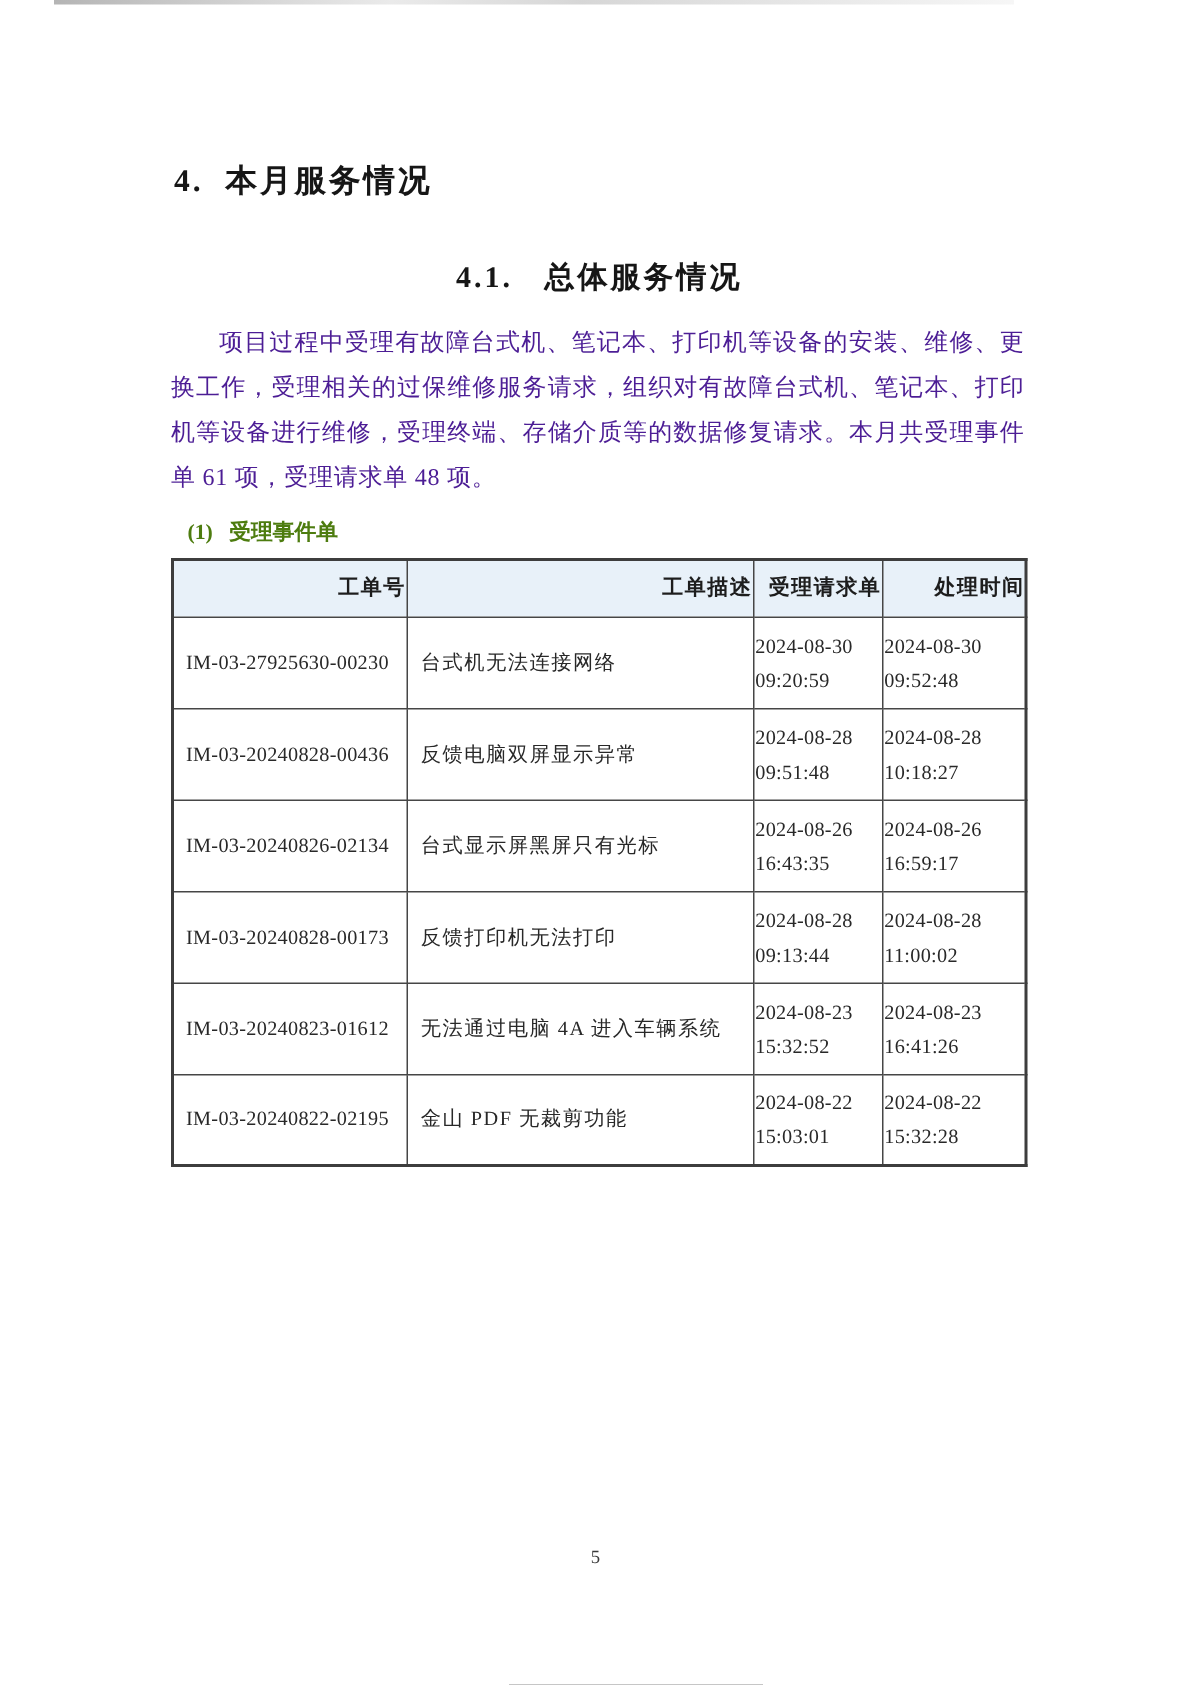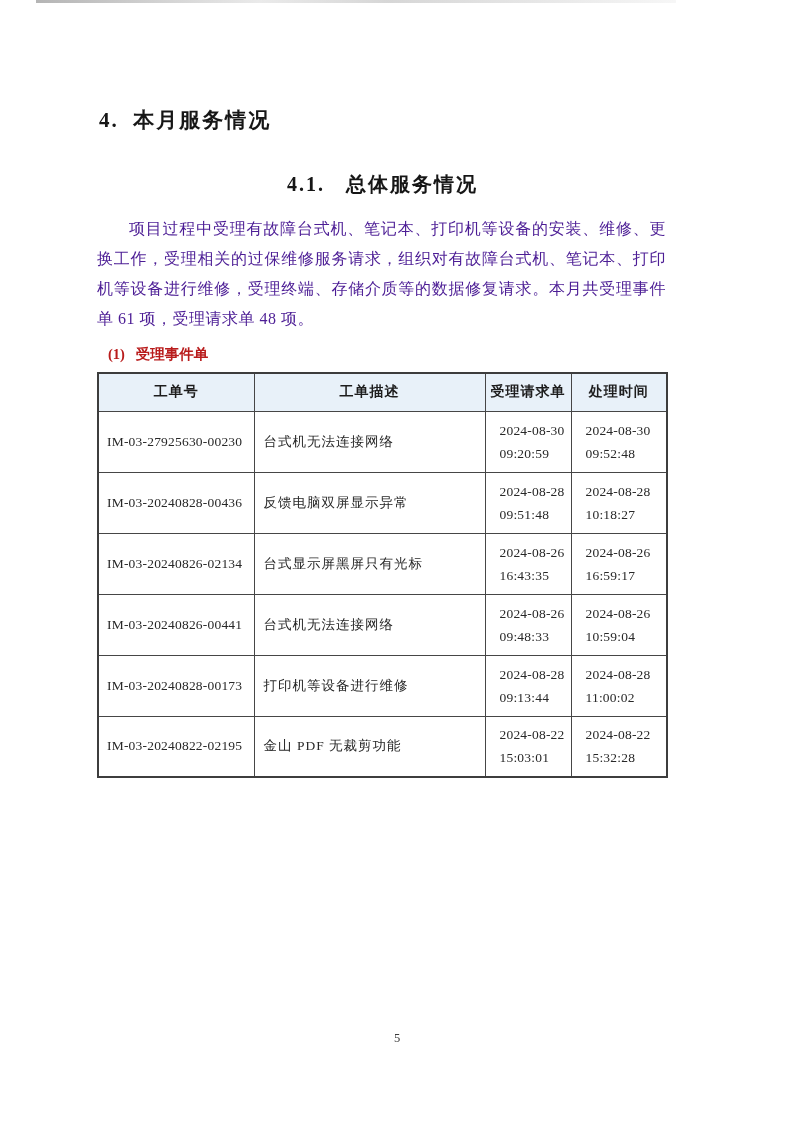--- a/index.html
+++ b/index.html
@@ -21,21 +21,21 @@
     position: absolute;
     top: 0; left: 36px;
     width: 640px; height: 3px;
     background: linear-gradient(to right,
       rgba(90,90,90,0.45) 0%, rgba(140,140,140,0.18) 35%,
       rgba(120,120,120,0.30) 55%, rgba(170,170,170,0.10) 100%);
   }
 
   .content {
     position: absolute;
-    left: 97px;
+    left: 114px;
     top: 0;
     width: 569px;
   }
 
   .h-section {
     margin-top: 106px;
     margin-left: 2px;
     font-size: 21px;
     font-weight: bold;
     color: #161616;
@@ -62,21 +62,21 @@
     text-align: justify;
     color: #4c1d95;
     letter-spacing: 0.5px;
   }
 
   .table-caption {
     margin-top: 11px;
     margin-left: 11px;
     font-size: 14.5px;
     font-weight: bold;
-    color: #b91c1c;
+    color: #4d7c0f;
     white-space: pre-wrap;
   }
 
   table.incident-table {
     margin-top: 8px;
     width: 569px;
     table-layout: fixed;
     border-collapse: collapse;
     border: 2px solid #3d3d3d;
   }
@@ -84,38 +84,38 @@
   .incident-table col.c2 { width: 231px; }
   .incident-table col.c3 { width: 86px; }
   .incident-table col.c4 { width: 96px; }
 
   .incident-table th {
     height: 38px;
     background: #e8f1f9;
     border: 1px solid #464646;
     font-size: 14px;
     font-weight: bold;
-    text-align: center;
+    text-align: right;
     vertical-align: middle;
     color: #1d1d1d;
     letter-spacing: 1px;
   }
 
   .incident-table td {
     height: 61px;
     border: 1px solid #464646;
     font-size: 13.5px;
     vertical-align: middle;
     color: #282828;
     background: #ffffff;
   }
 
   td.cell-id   { padding-left: 8px;  letter-spacing: 0.2px; }
   td.cell-desc { padding-left: 9px;  letter-spacing: 1px; }
-  td.cell-time { padding-left: 14px;  padding-right: 2px; }
+  td.cell-time { padding-left: 1px;  padding-right: 2px; }
   td.cell-time .t-line { display: block; line-height: 23px; letter-spacing: 0.2px; }
 
   .page-number {
     position: absolute;
     top: 1031px;
     left: 0;
     width: 100%;
     text-align: center;
     font-size: 12.5px;
     color: #3a3a3a;
@@ -187,48 +187,48 @@
     <td class="cell-time">
       <span class="t-line">2024-08-26</span>
       <span class="t-line">16:43:35</span>
     </td>
     <td class="cell-time">
       <span class="t-line">2024-08-26</span>
       <span class="t-line">16:59:17</span>
     </td>
   </tr>
 
-  <tr>
-    <td class="cell-id">IM-03-20240826-00441</td>
-    <td class="cell-desc">台式机无法连接网络</td>
-    <td class="cell-time">
-      <span class="t-line">2024-08-26</span>
-      <span class="t-line">09:48:33</span>
-    </td>
-    <td class="cell-time">
-      <span class="t-line">2024-08-26</span>
-      <span class="t-line">10:59:04</span>
-    </td>
-  </tr>
 
 
   <tr>
     <td class="cell-id">IM-03-20240828-00173</td>
-    <td class="cell-desc">打印机等设备进行维修</td>
+    <td class="cell-desc">反馈打印机无法打印</td>
     <td class="cell-time">
       <span class="t-line">2024-08-28</span>
       <span class="t-line">09:13:44</span>
     </td>
     <td class="cell-time">
       <span class="t-line">2024-08-28</span>
       <span class="t-line">11:00:02</span>
     </td>
   </tr>
 
 
+  <tr>
+    <td class="cell-id">IM-03-20240823-01612</td>
+    <td class="cell-desc">无法通过电脑 4A 进入车辆系统</td>
+    <td class="cell-time">
+      <span class="t-line">2024-08-23</span>
+      <span class="t-line">15:32:52</span>
+    </td>
+    <td class="cell-time">
+      <span class="t-line">2024-08-23</span>
+      <span class="t-line">16:41:26</span>
+    </td>
+  </tr>
 
   <tr>
     <td class="cell-id">IM-03-20240822-02195</td>
     <td class="cell-desc">金山 PDF 无裁剪功能</td>
     <td class="cell-time">
       <span class="t-line">2024-08-22</span>
       <span class="t-line">15:03:01</span>
     </td>
     <td class="cell-time">
       <span class="t-line">2024-08-22</span>

